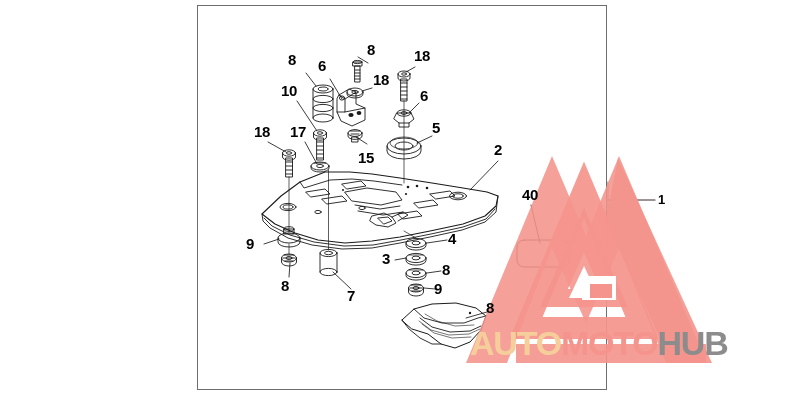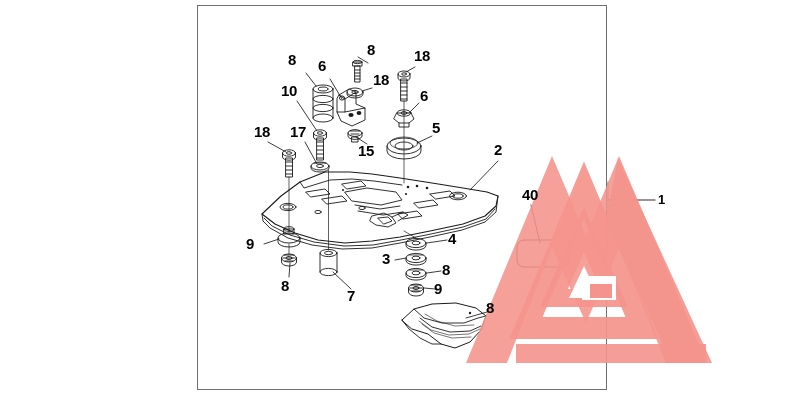--- a/index.html
+++ b/index.html
@@ -291,30 +291,33 @@
       <path d="M50 196 L240 196 L240 215 L50 215 Z" opacity="0.9"></path>
 
       <path d="M152 10 L246 215 L205 215 L140 72 Z" opacity="0.9"></path>
 
       <path d="M103 150 L118 118 L133 150 Z" fill="#ffffff"></path>
       <path d="M116 128 L150 128 L150 152 L116 152 Z" fill="#ffffff"></path>
       <path d="M124 136 L146 136 L146 150 L124 150 Z" fill="#F4948C"></path>
     </g>
   </svg>
 
+  <div id="wmtext">
+    <span class="wm-auto">AUTO</span><span class="wm-moto">MOTO</span><span class="wm-hub">HUB</span>
+  </div>
 
   <div class="num" style="left:288px;top:52px">8</div>
   <div class="num" style="left:318px;top:58px">6</div>
   <div class="num" style="left:367px;top:42px">8</div>
   <div class="num" style="left:373px;top:72px">18</div>
   <div class="num" style="left:414px;top:48px">18</div>
   <div class="num" style="left:420px;top:88px">6</div>
   <div class="num" style="left:281px;top:83px">10</div>
   <div class="num" style="left:432px;top:120px">5</div>
-  <div class="num" style="left:358px;top:143px">15</div>
+  <div class="num" style="left:358px;top:150px">15</div>
   <div class="num" style="left:254px;top:124px">18</div>
   <div class="num" style="left:290px;top:124px">17</div>
   <div class="num" style="left:494px;top:142px">2</div>
   <div class="num" style="left:522px;top:187px">40</div>
   <div class="num sm" style="left:658px;top:193px">1</div>
   <div class="num" style="left:246px;top:236px">9</div>
   <div class="num" style="left:448px;top:231px">4</div>
   <div class="num" style="left:382px;top:251px">3</div>
   <div class="num" style="left:442px;top:262px">8</div>
   <div class="num" style="left:434px;top:281px">9</div>

